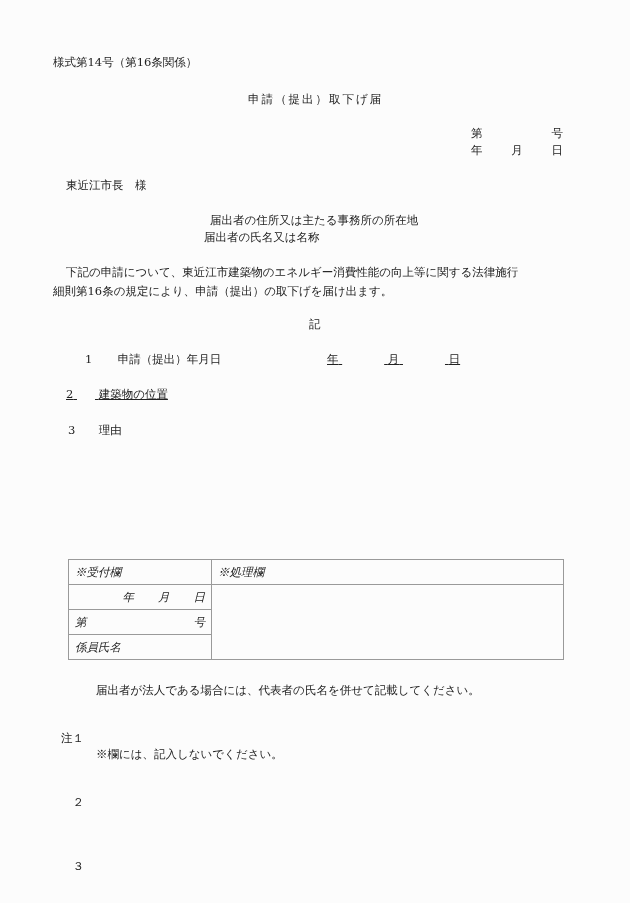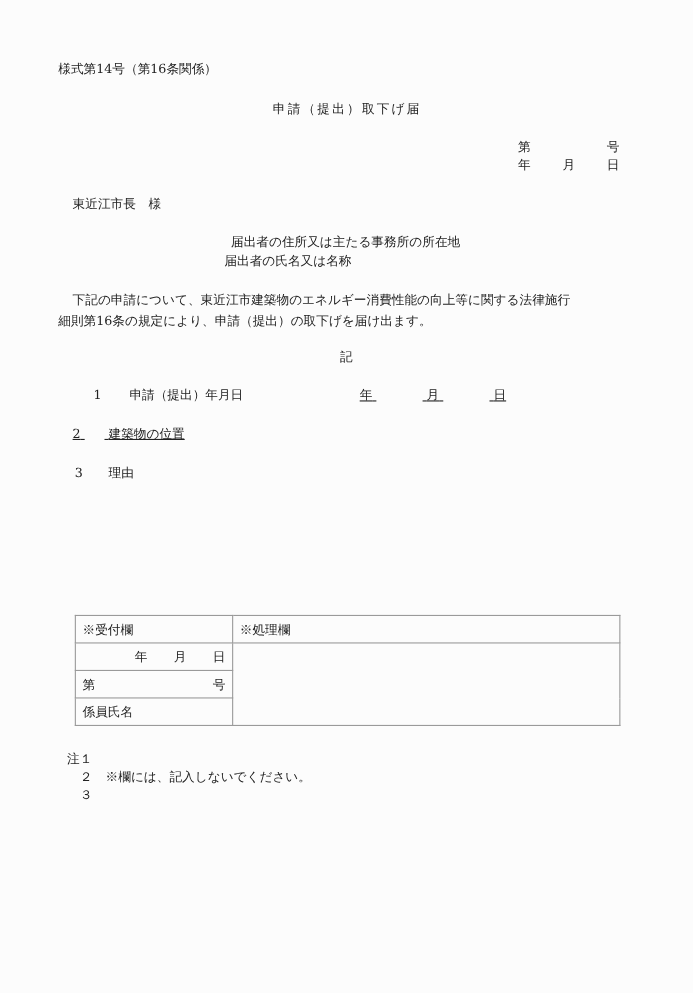--- a/index.html
+++ b/index.html
@@ -12,31 +12,32 @@
     position: relative;
     overflow: hidden;
   }
   .abs { position: absolute; white-space: nowrap; line-height: 16px; }
   .title { letter-spacing: 2px; }
   .spread { display: flex; justify-content: space-between; }
   table.stamp {
     position: absolute; left: 68px; top: 559px;
     width: 496px; border-collapse: collapse;
     border: 1.5px solid #9a9a9a;
+    font-style: italic;
   }
   table.stamp td {
     border: 1.5px solid #9a9a9a;
     height: 24px; padding: 0 6px; font-size: 11.5px;
     vertical-align: middle;
   }
   table.stamp td.left { width: 130px; }
   .row-spread { display: flex; justify-content: space-between; }
   .date-row { display: flex; justify-content: flex-end; gap: 24px; }
   .notes .n { display: flex; }
-  .notes .n .k { width: 36px; text-align: right; padding-right: 12px; }
+  .notes .n .k { width: 36px; text-align: right; padding-right: 12px; margin-top: 48px; }
 </style>
 </head>
 <body>
 
 <div class="abs" style="left:53px; top:54px;">様式第14号（第16条関係）</div>
 
 <div class="abs title" style="left:248px; top:91px;">申請（提出）取下げ届</div>
 
 <div class="abs" style="left:471px; top:125px; width:92px;">
   <div class="spread">
@@ -113,20 +114,21 @@
   </tr>
   <tr>
     <td class="left">係員氏名</td>
   </tr>
 </tbody>
   </table>
 
 <div class="abs notes" style="left:48px; top:682px;">
   <div class="n">
     <span class="k">注１</span>
+    <span>届出者が法人である場合には、代表者の氏名を併せて記載してください。</span>
   </div>
   <div class="n">
     <span class="k">２</span>
     <span>※欄には、記入しないでください。</span>
   </div>
   <div class="n">
     <span class="k">３</span>
   </div>
 </div>
 

